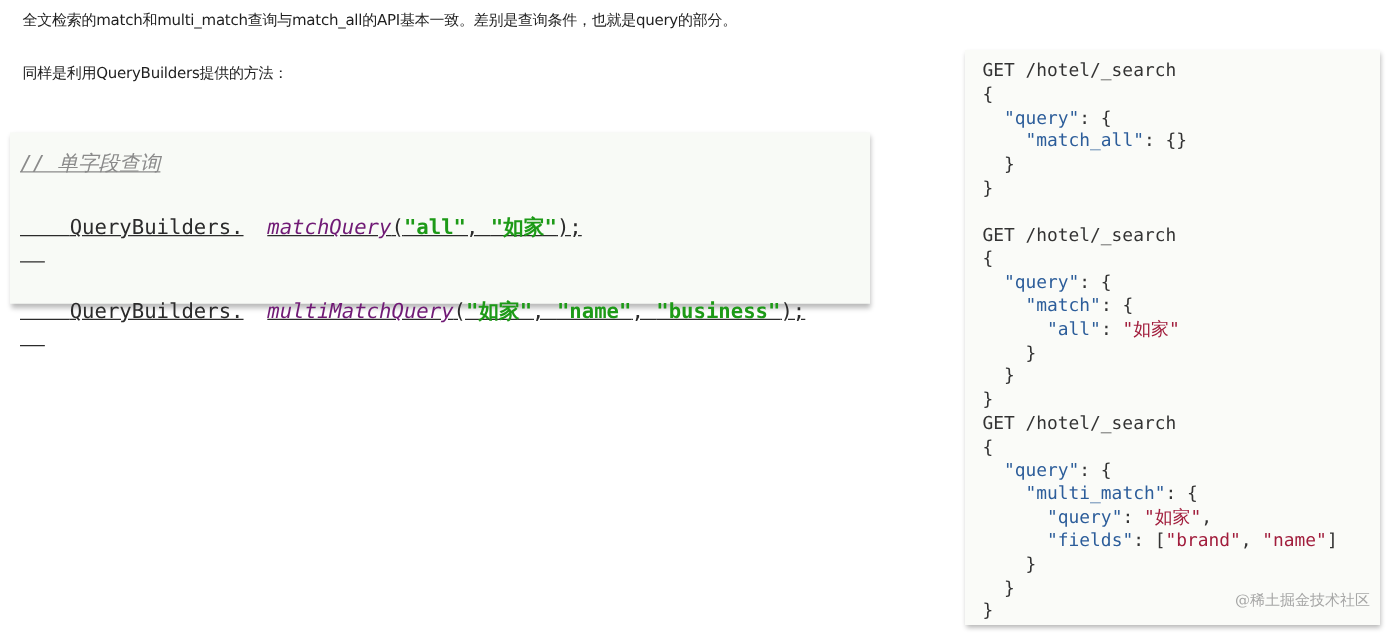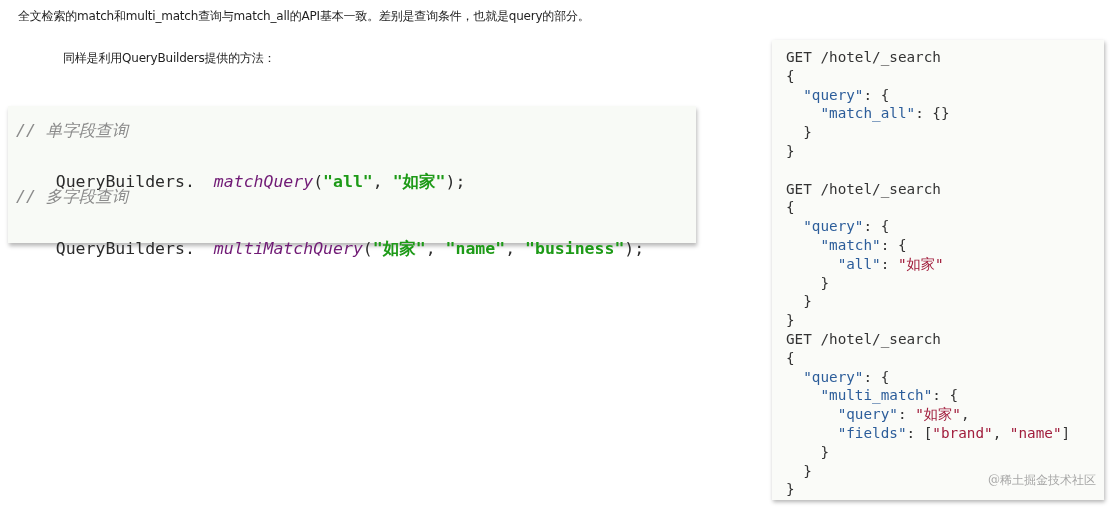--- a/index.html
+++ b/index.html
@@ -5,30 +5,30 @@
   html, body { margin: 0; padding: 0; }
   body {
     width: 1113px; height: 509px; background: #ffffff; position: relative; overflow: hidden;
     font-family: "DejaVu Sans", "Liberation Sans", sans-serif; color: #222;
   }
   .para {
     position: absolute; left: 18px; font-size: 12px; color: #1f1f1f; white-space: nowrap;
     letter-spacing: -0.2px;
   }
   #p1 { top: 8px; }
-  #p2 { top: 50px; margin-left: 45px; }
+  #p2 { top: 50px; }
 
   .java-box {
     position: absolute; left: 8px; top: 106px; width: 688px; height: 137px;
     background: #f8faf6;
     box-shadow: 1px 3px 4px rgba(0,0,0,0.28);
     font-family: "DejaVu Sans Mono", "Liberation Mono", monospace;
     font-size: 16.5px;
   }
-  .java-line { position: absolute; left: 8px; white-space: pre; color: #2b2b2b; }
+  .java-line { position: absolute; left: 8px; white-space: pre; color: #2b2b2b; text-decoration: underline; }
   .jl1 { top: 14px; }
   .jl2 { top: 46px; }
   .jl3 { top: 80px; }
   .jl4 { top: 113px; }
   .cmt { color: #8a8a8a; font-style: italic; }
   .meth { font-style: italic; color: #701a75; margin-left: 19px; }
   .jstr { color: #1d9a17; font-weight: bold; }
 
   .json-box {
     position: absolute; left: 772px; top: 40px; width: 332px; height: 460px;
@@ -51,21 +51,20 @@
 <body>
 
 <div id="p1" class="para">全文检索的match和multi_match查询与match_all的API基本一致。差别是查询条件，也就是query的部分。</div>
 <div id="p2" class="para">同样是利用QueryBuilders提供的方法：</div>
 
 <div class="java-box">
   <div class="java-line jl1 cmt">// 单字段查询</div>
   <div class="java-line jl2">
     <span>QueryBuilders.</span><span class="meth">matchQuery</span><span>(</span><span class="jstr">"all"</span><span>, </span><span class="jstr">"如家"</span><span>);</span>
   </div>
-  <div class="java-line jl3 cmt">// 多字段查询</div>
   <div class="java-line jl4">
     <span>QueryBuilders.</span><span class="meth">multiMatchQuery</span><span>(</span><span class="jstr">"如家"</span><span>, </span><span class="jstr">"name"</span><span>, </span><span class="jstr">"business"</span><span>);</span>
   </div>
 </div>
 
 <div class="json-box">
   <div class="json-pre" id="json-pre"><span class="jline"><span>GET /hotel/_search</span></span><span class="jline"><span>{</span></span><span class="jline"><span>  </span><span class="key">"query"</span><span>: {</span></span><span class="jline"><span>    </span><span class="key">"match_all"</span><span>: {}</span></span><span class="jline"><span>  }</span></span><span class="jline"><span>}</span></span><span class="jline"><span></span>&nbsp;</span><span class="jline"><span>GET /hotel/_search</span></span><span class="jline"><span>{</span></span><span class="jline"><span>  </span><span class="key">"query"</span><span>: {</span></span><span class="jline"><span>    </span><span class="key">"match"</span><span>: {</span></span><span class="jline"><span>      </span><span class="key">"all"</span><span>: </span><span class="val">"如家"</span></span><span class="jline"><span>    }</span></span><span class="jline"><span>  }</span></span><span class="jline"><span>}</span></span><span class="jline"><span>GET /hotel/_search</span></span><span class="jline"><span>{</span></span><span class="jline"><span>  </span><span class="key">"query"</span><span>: {</span></span><span class="jline"><span>    </span><span class="key">"multi_match"</span><span>: {</span></span><span class="jline"><span>      </span><span class="key">"query"</span><span>: </span><span class="val">"如家"</span><span>,</span></span><span class="jline"><span>      </span><span class="key">"fields"</span><span>: [</span><span class="val">"brand"</span><span>, </span><span class="val">"name"</span><span>]</span></span><span class="jline"><span>    }</span></span><span class="jline"><span>  }</span></span><span class="jline"><span>}</span></span></div>
   <div class="watermark">@稀土掘金技术社区</div>
 </div>
 

